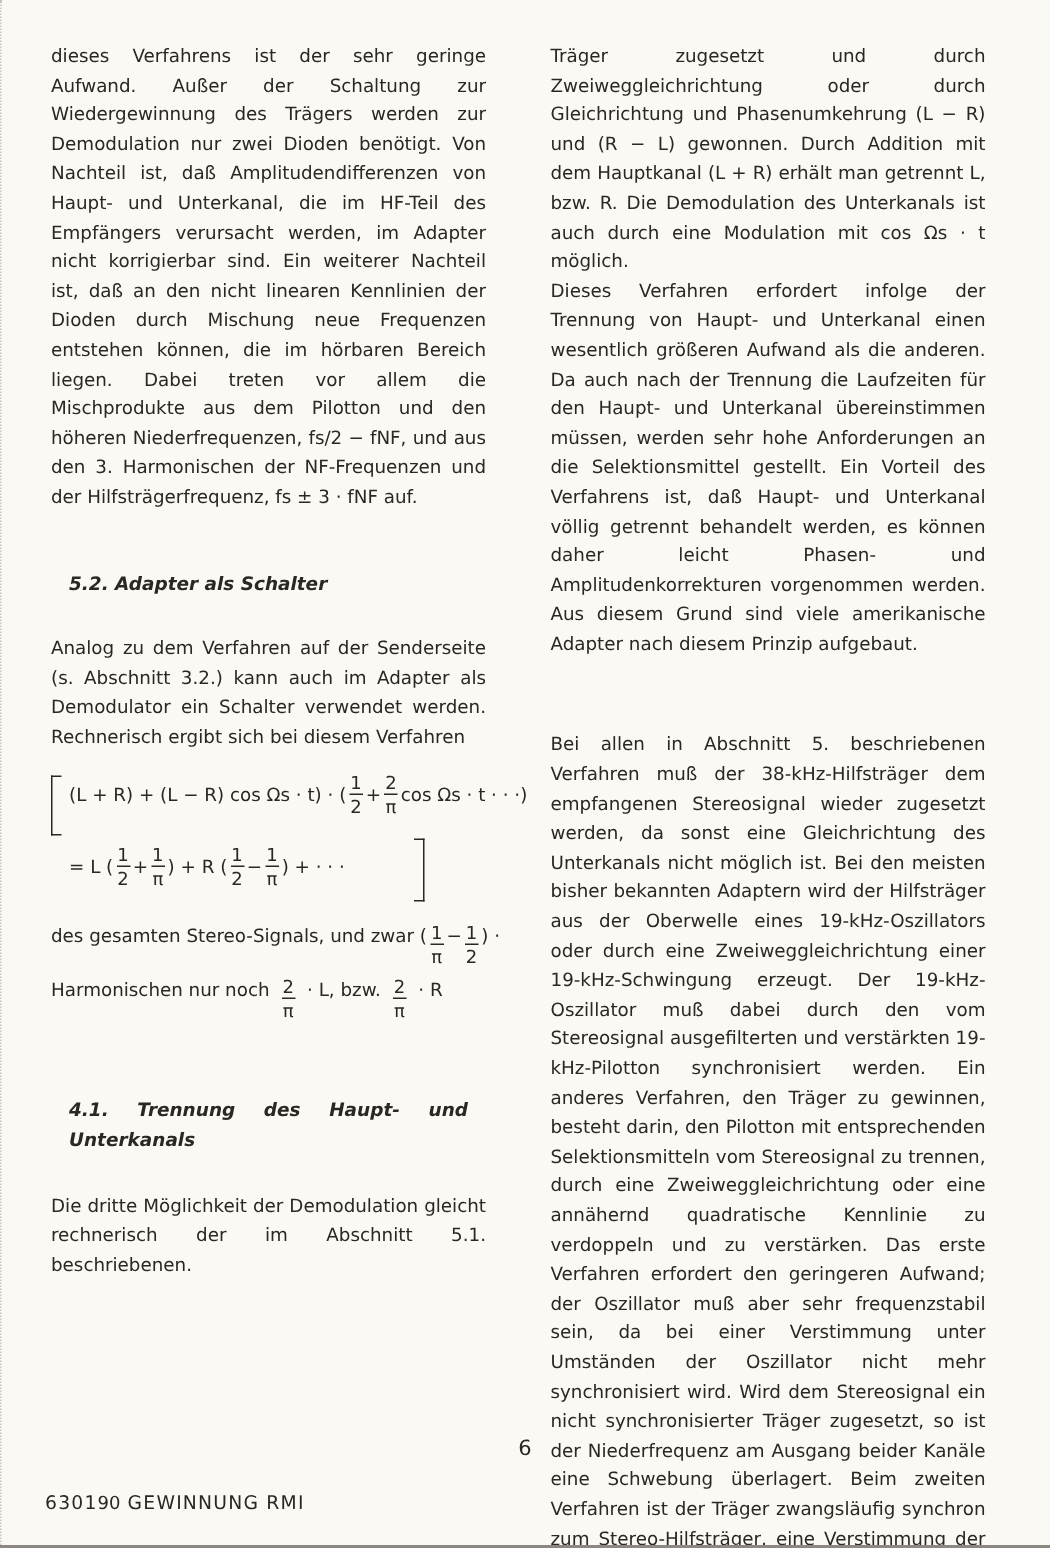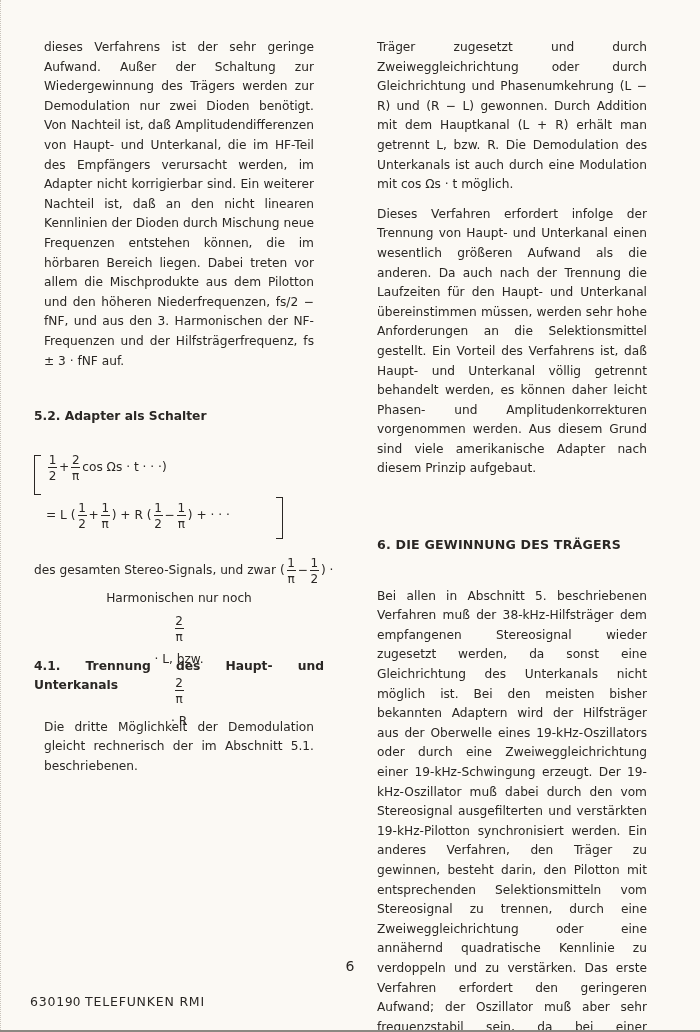--- a/index.html
+++ b/index.html
@@ -17,41 +17,41 @@
   .bottom-rule {
     position: absolute; left: 0; right: 0; bottom: 0; height: 2px; background: #8b8882;
   }
   .col {
     position: absolute; top: 28px; width: 290px;
     font-size: 12.2px; line-height: 19.6px;
     text-align: justify;
   }
   .col-left { left: 34px; }
   .col-right { left: 367px; }
-  p { margin: 10px; }
+  p { margin: 0; }
   .heading {
-    font-weight: bold; font-size: 12.3px; margin: 0;
+    font-weight: bold; font-size: 12.3px; margin: 12px; font-style: italic;
   }
   .heading-main { font-weight: bold; font-size: 12.6px; letter-spacing: 0.2px; }
   .formula {
     position: relative; font-size: 12.2px; margin: 12px 0 6px 0; height: 96px;
   }
   .fline { position: absolute; left: 12px; white-space: nowrap; display: flex; align-items: center; }
   .frac { display: inline-flex; flex-direction: column; align-items: center; margin: 0 2px; line-height: 14px; }
   .frac .num { font-size: 12px; }
   .frac .den { font-size: 12px; border-top: 1px solid #2a2724; padding-top: 1px; min-width: 9px; text-align: center; }
   .bracket-l {
     position: absolute; left: 0; top: 4px; width: 6px; height: 38px;
     border-left: 1px solid #2a2724; border-top: 1px solid #2a2724; border-bottom: 1px solid #2a2724;
   }
   .bracket-r {
     position: absolute; left: 242px; top: 46px; width: 6px; height: 40px;
     border-right: 1px solid #2a2724; border-top: 1px solid #2a2724; border-bottom: 1px solid #2a2724;
   }
-  .inline-frac-line { display: flex; align-items: center; white-space: nowrap; justify-content: space-between; }
+  .inline-frac-line { display: flex; white-space: nowrap; justify-content: space-between; }
   .page-number {
     position: absolute; top: 958px; left: 0; width: 700px; text-align: center;
     font-size: 14px;
   }
   .footer-code {
     position: absolute; top: 994px; left: 30px; font-size: 12.5px; letter-spacing: 0.8px;
   }
   .footer-code .big { font-size: 12px; letter-spacing: 0; }
   .gap-md { height: 26px; }
 </style>
@@ -59,24 +59,26 @@
 <body>
 
 <div class="page-edge"></div>
 
 <div class="col col-left">
   <p>dieses Verfahrens ist der sehr geringe Aufwand. Außer der Schaltung zur Wiedergewinnung des Trägers werden zur Demodulation nur zwei Dioden benötigt. Von Nachteil ist, daß Amplitudendifferenzen von Haupt- und Unterkanal, die im HF-Teil des Empfängers verursacht werden, im Adapter nicht korrigierbar sind. Ein weiterer Nachteil ist, daß an den nicht linearen Kennlinien der Dioden durch Mischung neue Frequenzen entstehen können, die im hörbaren Bereich liegen. Dabei treten vor allem die Mischprodukte aus dem Pilotton und den höheren Niederfrequenzen, fs/2 − fNF, und aus den 3. Harmonischen der NF-Frequenzen und der Hilfsträgerfrequenz, fs ± 3 · fNF auf.</p>
 
   <div class="gap-md"></div>
   <p class="heading">5.2. Adapter als Schalter</p>
   <div style="height:12px"></div>
+  <p>Analog zu dem Verfahren auf der Senderseite (s. Abschnitt 3.2.) kann auch im Adapter als Demodulator ein Schalter verwendet werden. Rechnerisch ergibt sich bei diesem Verfahren</p>
 
   <div class="formula">
     <div class="bracket-l"></div>
     <div class="fline" style="top:2px;">
+      <span>(L + R) + (L − R) cos Ωs · t) · (</span>
       <span class="frac">
           <span class="num">1</span>
           <span class="den">2</span>
         </span>
       <span>+</span>
       <span class="frac">
           <span class="num">2</span>
           <span class="den">π</span>
         </span>
       <span>cos Ωs · t · · ·)</span>
@@ -113,21 +115,21 @@
         <span class="num">1</span>
         <span class="den">π</span>
       </span>
     <span>−</span>
     <span class="frac">
         <span class="num">1</span>
         <span class="den">2</span>
       </span>
     <span>) ·</span>
   </div>
-  <div class="inline-frac-line" style="height:38px; justify-content:flex-start; gap:6px;flex-direction:column;">
+  <div class="inline-frac-line" style="height:38px; justify-content:flex-start; gap:6px;">
     <span>Harmonischen nur noch</span>
     <span class="frac">
         <span class="num">2</span>
         <span class="den">π</span>
       </span>
     <span>· L, bzw.</span>
     <span class="frac">
         <span class="num">2</span>
         <span class="den">π</span>
       </span>
@@ -138,25 +140,24 @@
   <p class="heading">4.1. Trennung des Haupt- und Unterkanals</p>
   <div style="height:12px"></div>
   <p>Die dritte Möglichkeit der Demodulation gleicht rechnerisch der im Abschnitt 5.1. beschriebenen.</p>
 
 </div>
 
 <div class="col col-right">
   <p>Träger zugesetzt und durch Zweiweggleichrichtung oder durch Gleichrichtung und Phasenumkehrung (L − R) und (R − L) gewonnen. Durch Addition mit dem Hauptkanal (L + R) erhält man getrennt L, bzw. R. Die Demodulation des Unterkanals ist auch durch eine Modulation mit cos Ωs · t möglich.</p>
   <p>Dieses Verfahren erfordert infolge der Trennung von Haupt- und Unterkanal einen wesentlich größeren Aufwand als die anderen. Da auch nach der Trennung die Laufzeiten für den Haupt- und Unterkanal übereinstimmen müssen, werden sehr hohe Anforderungen an die Selektionsmittel gestellt. Ein Vorteil des Verfahrens ist, daß Haupt- und Unterkanal völlig getrennt behandelt werden, es können daher leicht Phasen- und Amplitudenkorrekturen vorgenommen werden. Aus diesem Grund sind viele amerikanische Adapter nach diesem Prinzip aufgebaut.</p>
   <div style="height:36px"></div>
-  <p class="heading-main">6. DIE GEWINNUNG DES TRÄGERS</p>
   <div style="height:12px"></div>
   <p>Bei allen in Abschnitt 5. beschriebenen Verfahren muß der 38-kHz-Hilfsträger dem empfangenen Stereosignal wieder zugesetzt werden, da sonst eine Gleichrichtung des Unterkanals nicht möglich ist. Bei den meisten bisher bekannten Adaptern wird der Hilfsträger aus der Oberwelle eines 19-kHz-Oszillators oder durch eine Zweiweggleichrichtung einer 19-kHz-Schwingung erzeugt. Der 19-kHz-Oszillator muß dabei durch den vom Stereosignal ausgefilterten und verstärkten 19-kHz-Pilotton synchronisiert werden. Ein anderes Verfahren, den Träger zu gewinnen, besteht darin, den Pilotton mit entsprechenden Selektionsmitteln vom Stereosignal zu trennen, durch eine Zweiweggleichrichtung oder eine annähernd quadratische Kennlinie zu verdoppeln und zu verstärken. Das erste Verfahren erfordert den geringeren Aufwand; der Oszillator muß aber sehr frequenzstabil sein, da bei einer Verstimmung unter Umständen der Oszillator nicht mehr synchronisiert wird. Wird dem Stereosignal ein nicht synchronisierter Träger zugesetzt, so ist der Niederfrequenz am Ausgang beider Kanäle eine Schwebung überlagert. Beim zweiten Verfahren ist der Träger zwangsläufig synchron zum Stereo-Hilfsträger, eine Verstimmung der Filter ändert nur die Amplitude und Phasenlage des zugesetzten Trägers. Dies be-</p>
 </div>
 
 <div class="page-number">6</div>
 
 <div class="footer-code">
   <span>6301</span><span class="big">90</span>
-  <span>TELEFUNKEN RMI</span>
+  <span>GEWINNUNG RMI</span>
 </div>
 
 <div class="bottom-rule"></div>
 
 </body></html>

